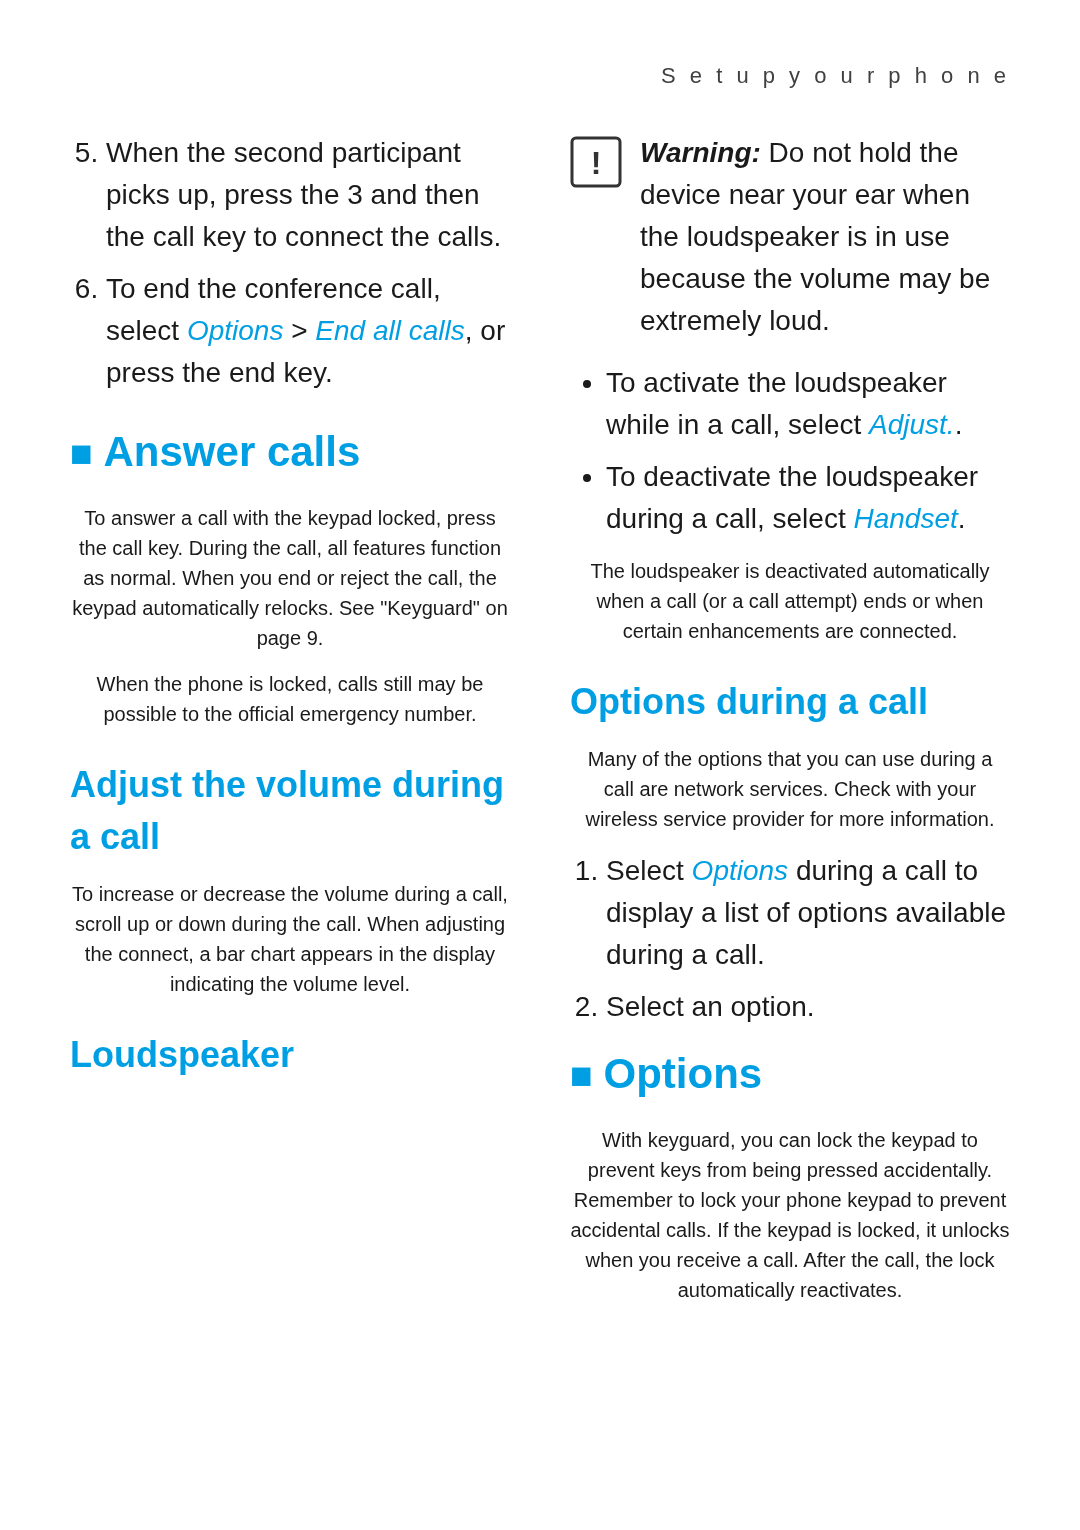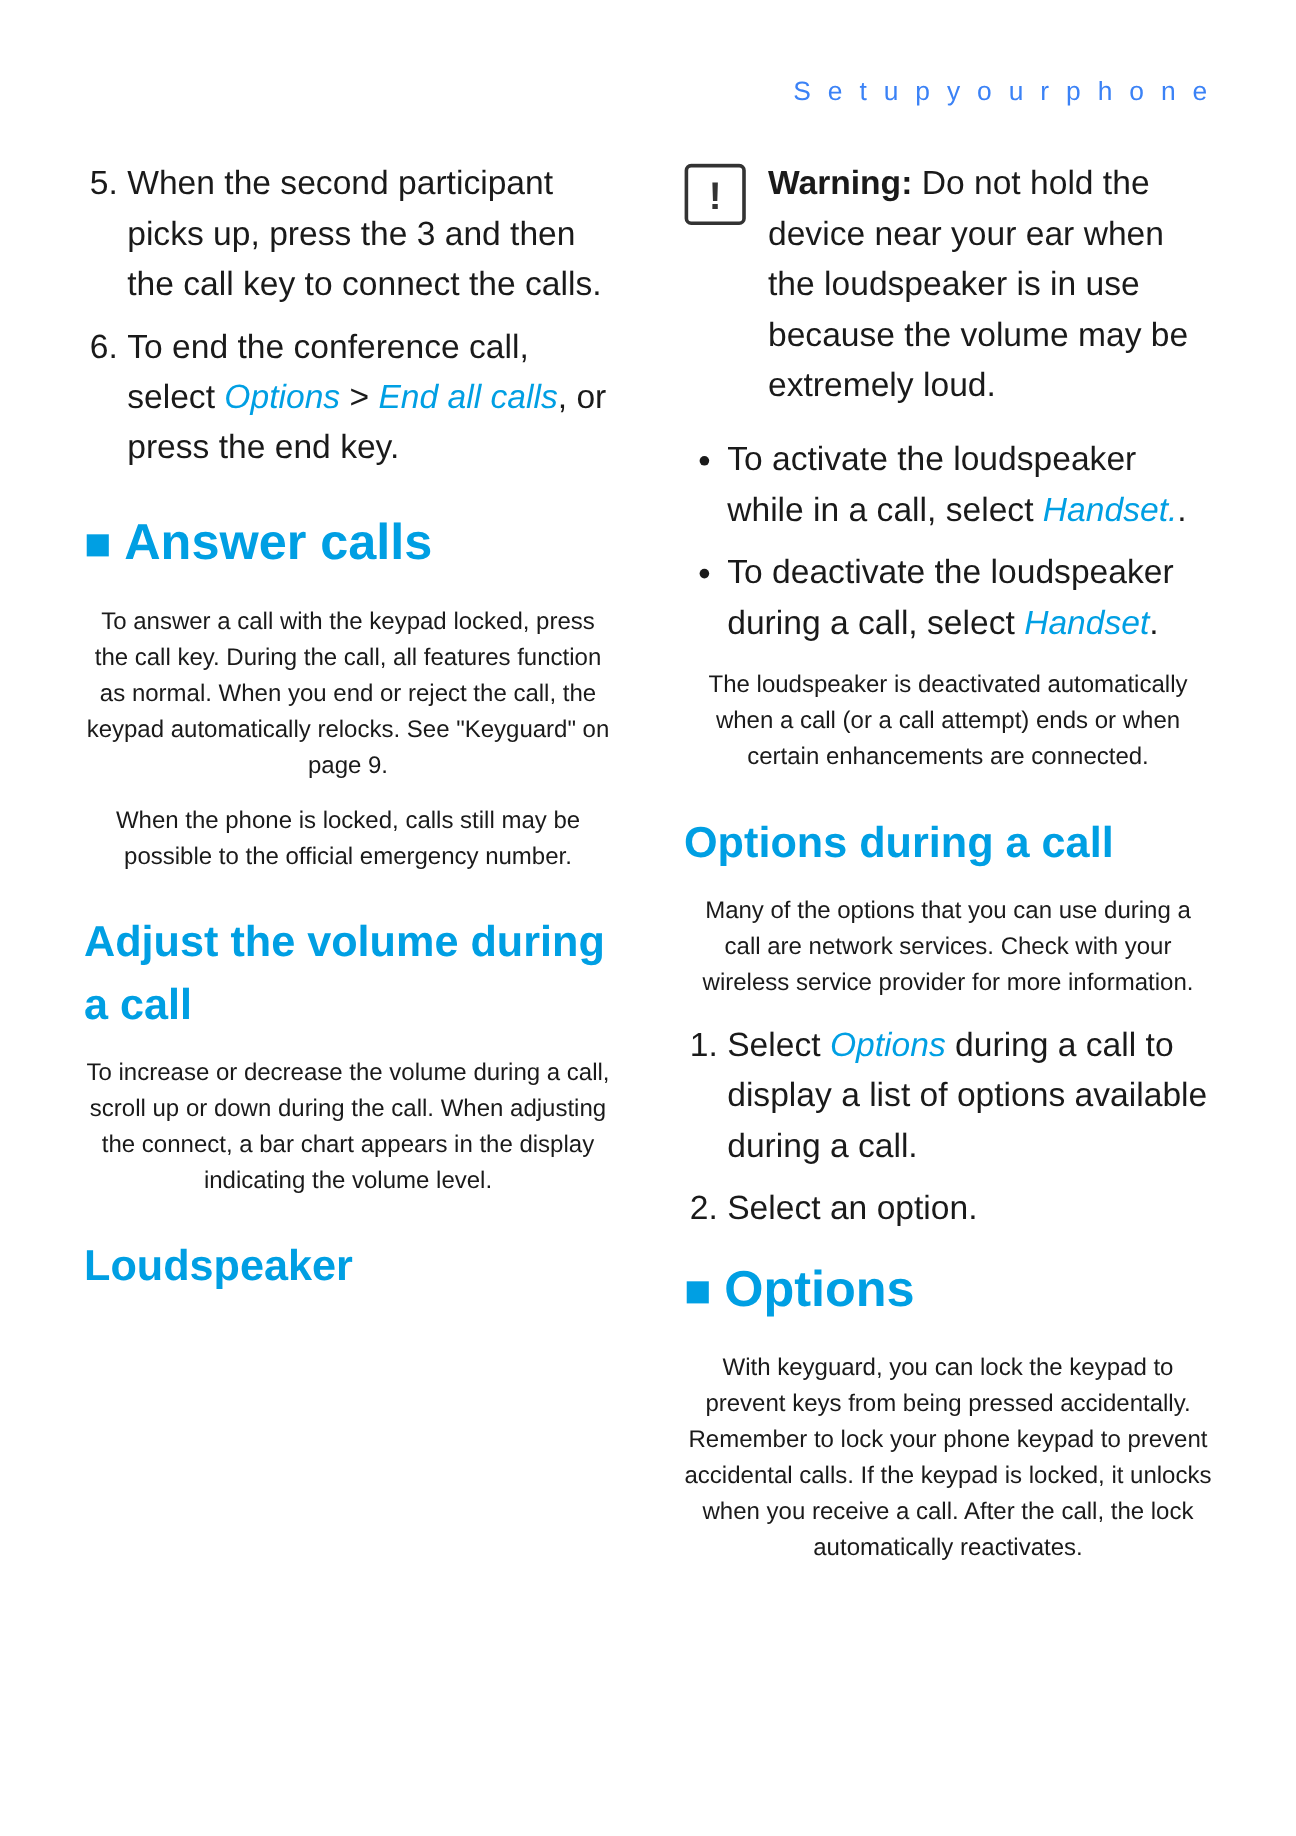--- a/index.html
+++ b/index.html
@@ -22,21 +22,21 @@
       width: 1080px;
       min-height: 1530px;
       padding: 60px 70px 60px 70px;
       position: relative;
     }
 
     .header {
       text-align: right;
       font-size: 22px;
       letter-spacing: 4px;
-      color: #3b82f6;
+      color: #404040;
       margin-bottom: 40px;
     }
 
     .two-col {
       display: flex;
       gap: 60px;
       align-items: flex-start;
     }
 
     .col-left {
@@ -119,20 +119,21 @@
       margin-top: 4px;
     }
 
     .warning-text {
       font-size: 28px;
       line-height: 1.5;
     }
 
     .warning-text strong {
       font-weight: bold;
+      font-style: italic;
     }
 
     .top-section {
       margin-bottom: 28px;
     }
   </style>
 </head>
 <body>
 
 <div class="page-container">
@@ -183,21 +184,21 @@
           <rect x="2" y="2" width="48" height="48" rx="4" ry="4" fill="none" stroke="#333" stroke-width="3"></rect>
           <text x="26" y="38" text-anchor="middle" font-size="32" font-weight="bold" fill="#333">!</text>
         </svg>
         <div class="warning-text">
           <strong>Warning:</strong><span> Do not hold the device near your ear when the loudspeaker is in use because the volume may be extremely loud.</span>
         </div>
       </div>
 
       <ul>
         <li>
-          <span>To activate the loudspeaker while in a call, select </span><span class="link-blue">Handset.</span><span>.</span>
+          <span>To activate the loudspeaker while in a call, select </span><span class="link-blue">Adjust.</span><span>.</span>
         </li>
         <li>
           <span>To deactivate the loudspeaker during a call, select </span><span class="link-blue">Handset</span><span>.</span>
         </li>
       </ul>
 
       <p>The loudspeaker is deactivated automatically when a call (or a call attempt) ends or when certain enhancements are connected.</p>
 
       <div class="section-heading">
         <span>Options during a call</span>

